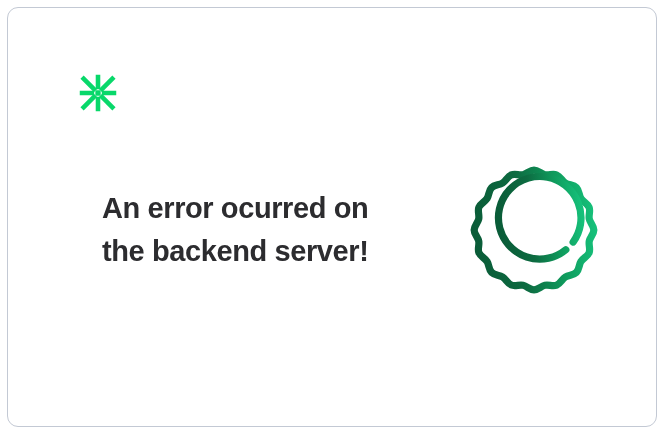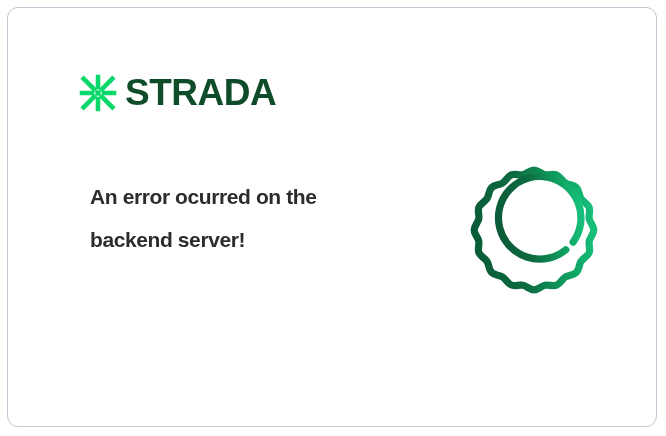--- a/index.html
+++ b/index.html
@@ -54,22 +54,22 @@
     display: block;
     transform: translateY(-1px);
   }
 
   
   .headline {
     position: absolute;
     left: 78px;
     top: 163px;
     width: 290px;
-    margin: 4px;
-    font-size: 21px;
+    margin: 16px;
+    font-size: 29px;
     line-height: 43px;
     font-weight: bold;
     letter-spacing: -0.4px;
     color: #2c2c2f;
   }
 
   
   .gear-art {
     position: absolute;
     left: 440px;
@@ -103,21 +103,20 @@
           <polygon points="87.7,3.8 96.2,12.3 60.8,47.7 52.3,39.2"></polygon>
 
           <polygon points="3.8,87.7 39.2,52.3 47.7,60.8 12.3,96.2"></polygon>
 
           <polygon points="60.8,52.3 96.2,87.7 87.7,96.2 52.3,60.8"></polygon>
 
           <polygon points="43,43 57,43 57,57 43,57"></polygon>
         </g>
       </svg>
     </span>
-    <span class="brand-word">STRADA</span>
   </div>
 
   
   <h1 class="headline">An error ocurred on the backend server!</h1>
 
   
   <span>
     <svg class="gear-art" viewBox="0 0 200 200" aria-hidden="true">
       <defs>
         <linearGradient id="gearGrad" x1="0" y1="0.45" x2="1" y2="0.35">

